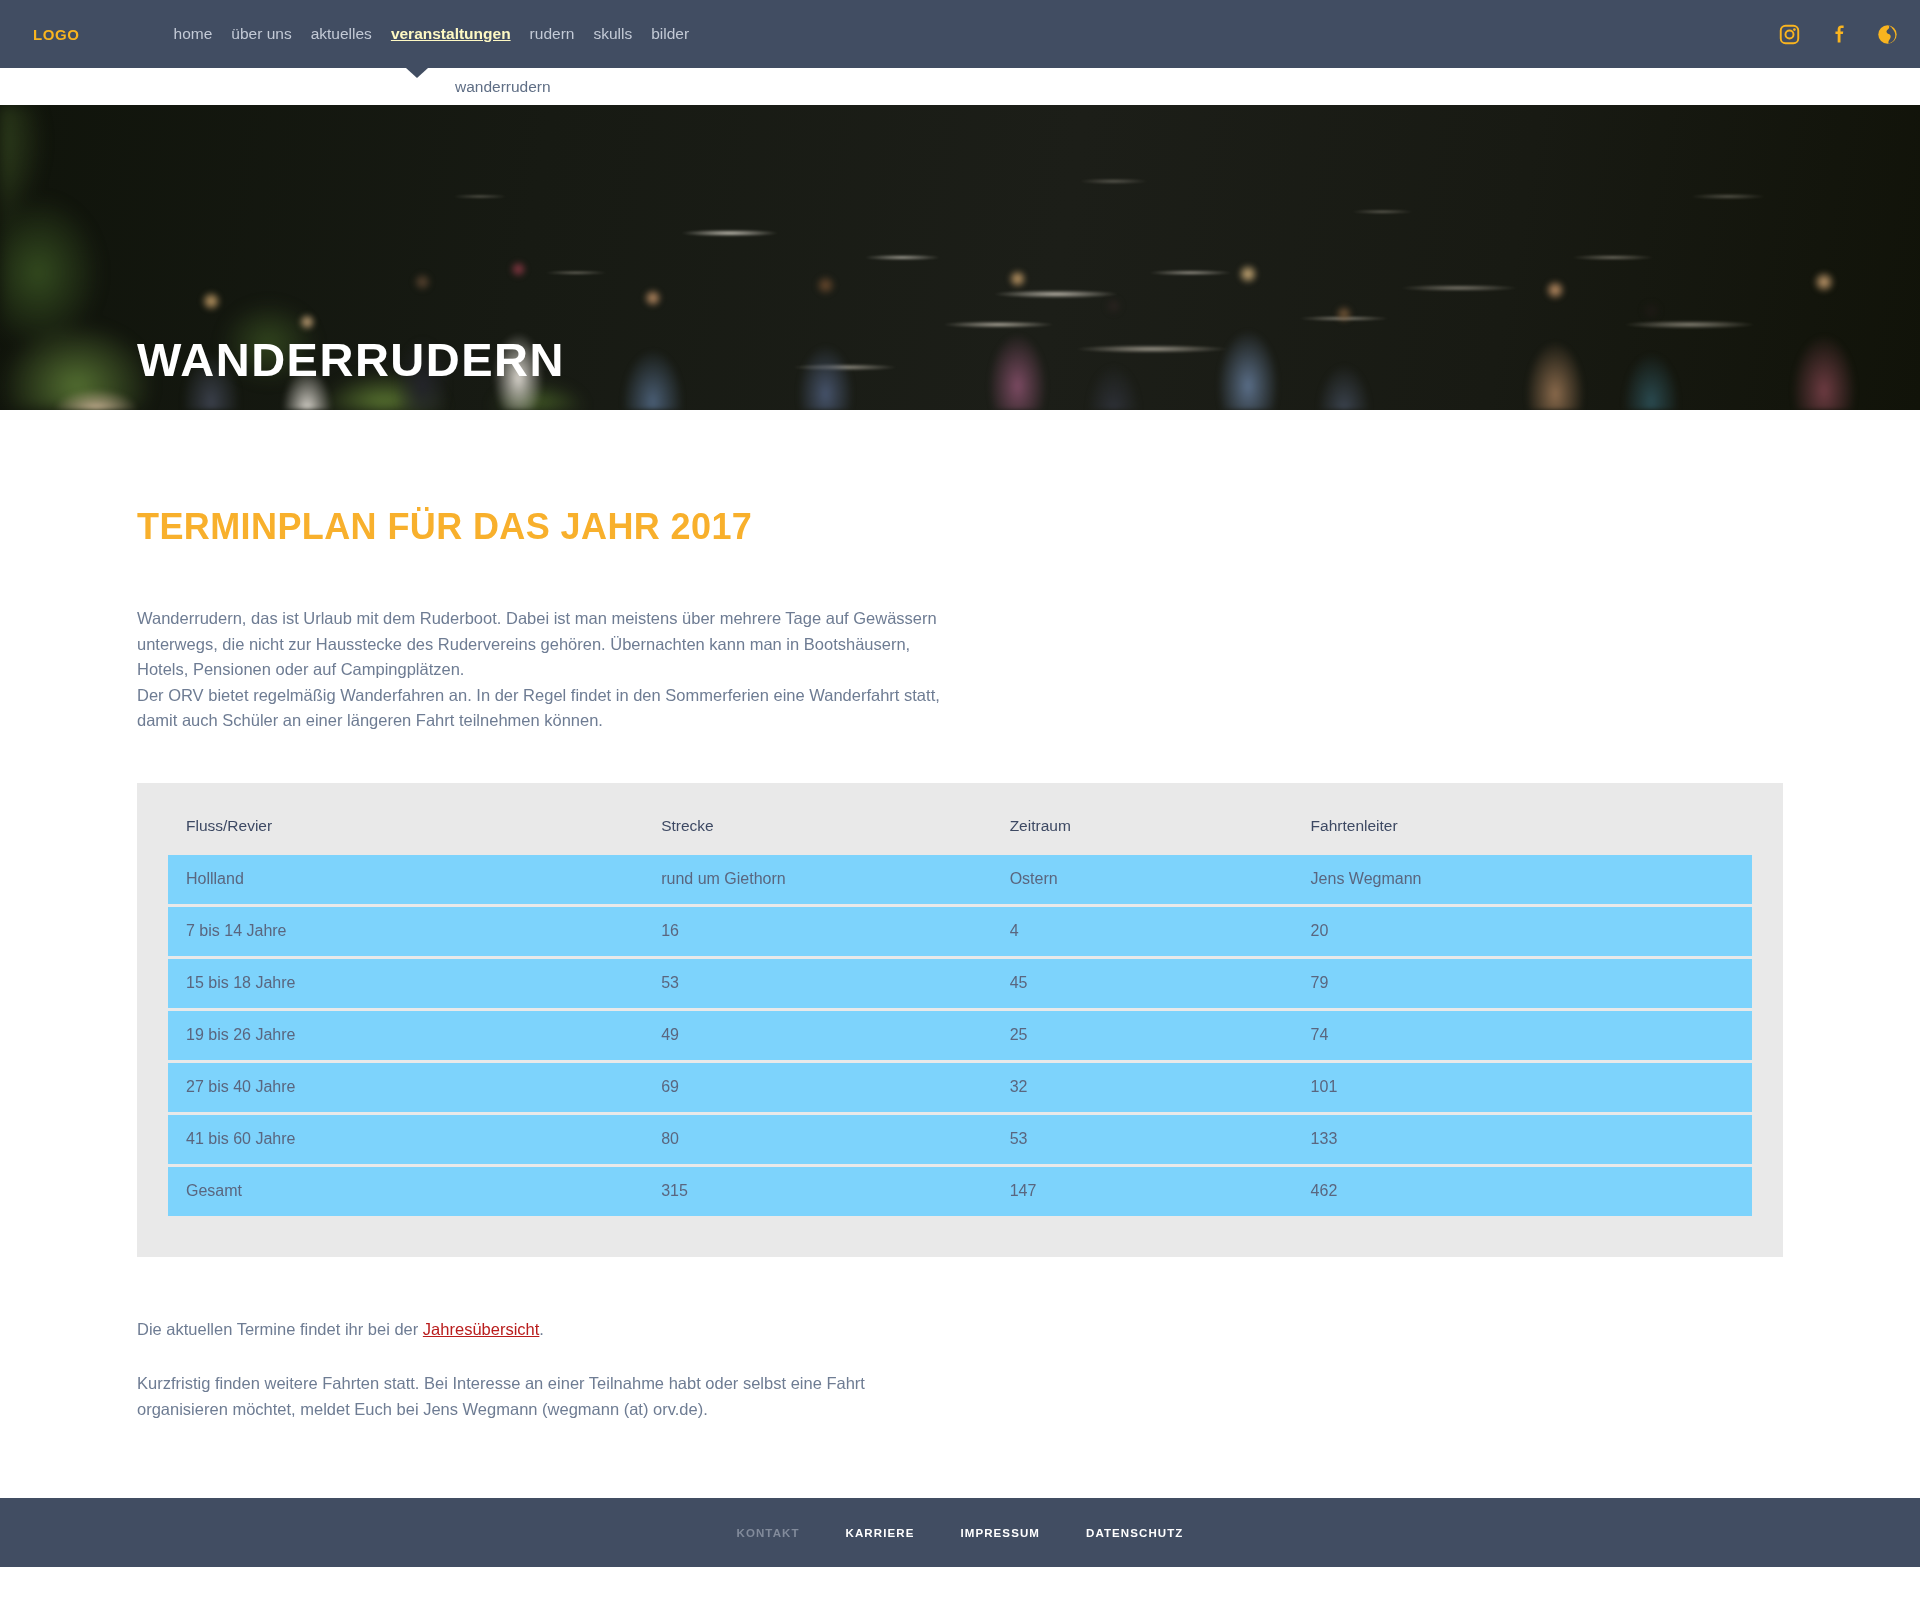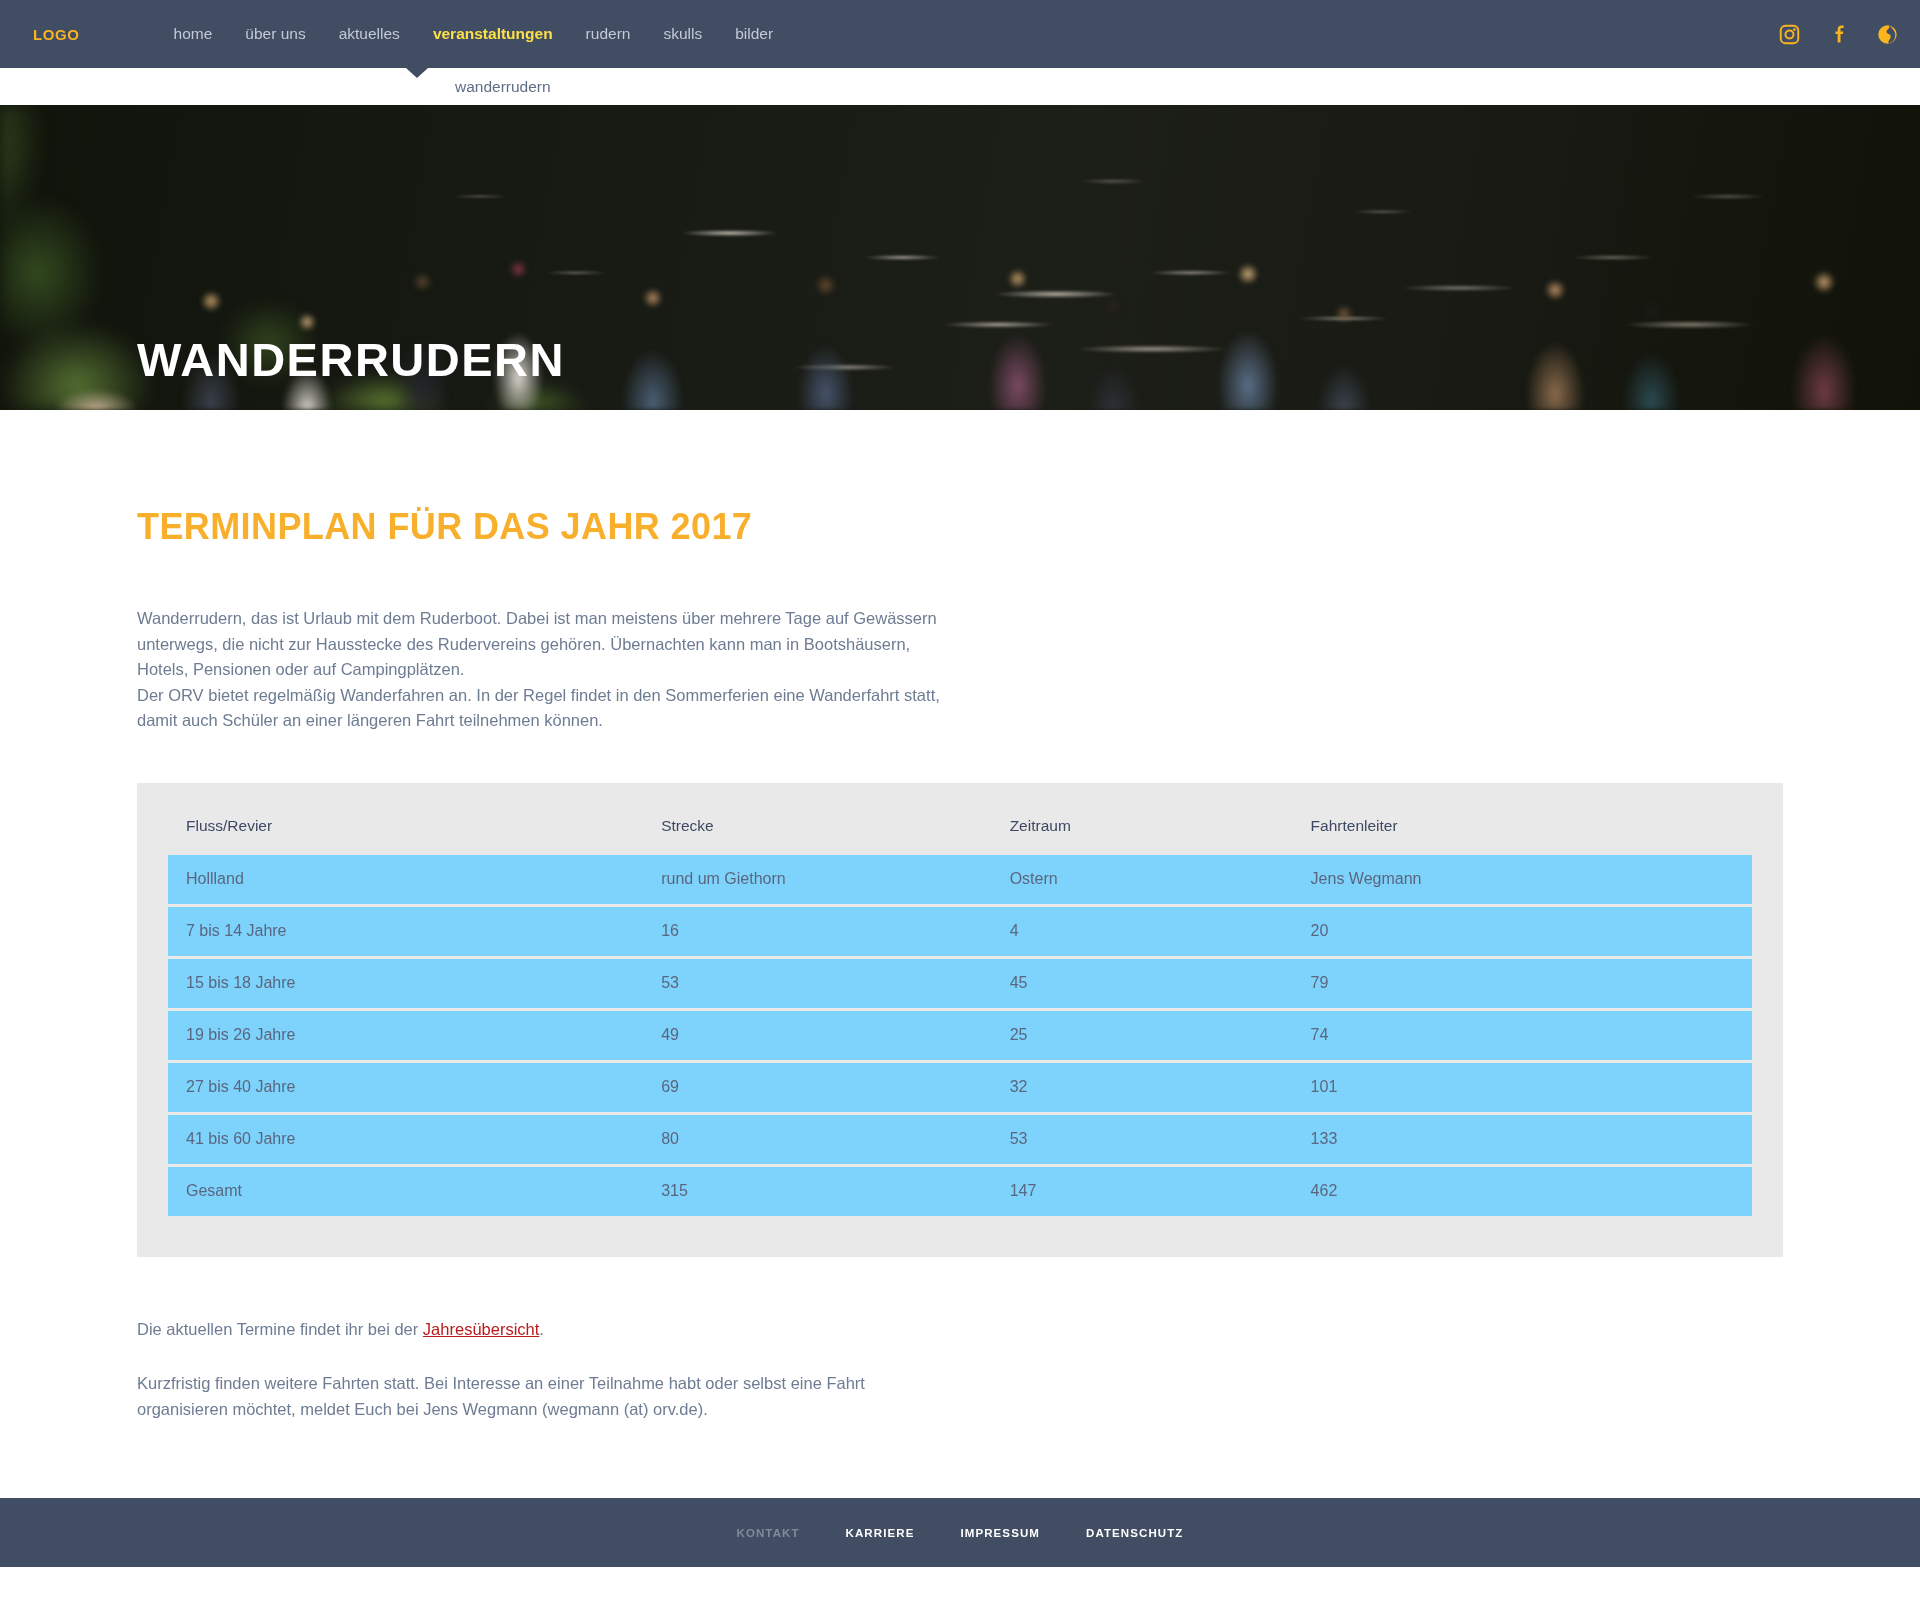--- a/index.html
+++ b/index.html
@@ -24,28 +24,28 @@
     z-index:5;
   }
   .logo {
     color:#f9b41f;
     font-weight:bold;
     font-size:15px;
     letter-spacing:.6px;
     margin-right:50px;
     cursor:pointer;
   }
-  .nav-items { display:flex; align-items:center; gap:33px;padding-left:44px; }
+  .nav-items { display:flex; align-items:center; gap:19px;padding-left:44px; }
   .nav-item {
     color:#c3cad6;
     font-size:15.5px;
     cursor:pointer;
     white-space:nowrap;
   }
-  .nav-item.active { color:#fde047; font-weight:bold; }
+  .nav-item.active { color:#fef9c3; font-weight:bold;text-decoration:underline; }
   .nav-social { margin-left:auto; display:flex; align-items:center; gap:28px; }
   .soc-icon { width:21px; height:21px; display:block; cursor:pointer; }
 
   
   .subnav {
     height:37px;
     background:#ffffff;
     position:relative;
   }
   .subnav-caret {

